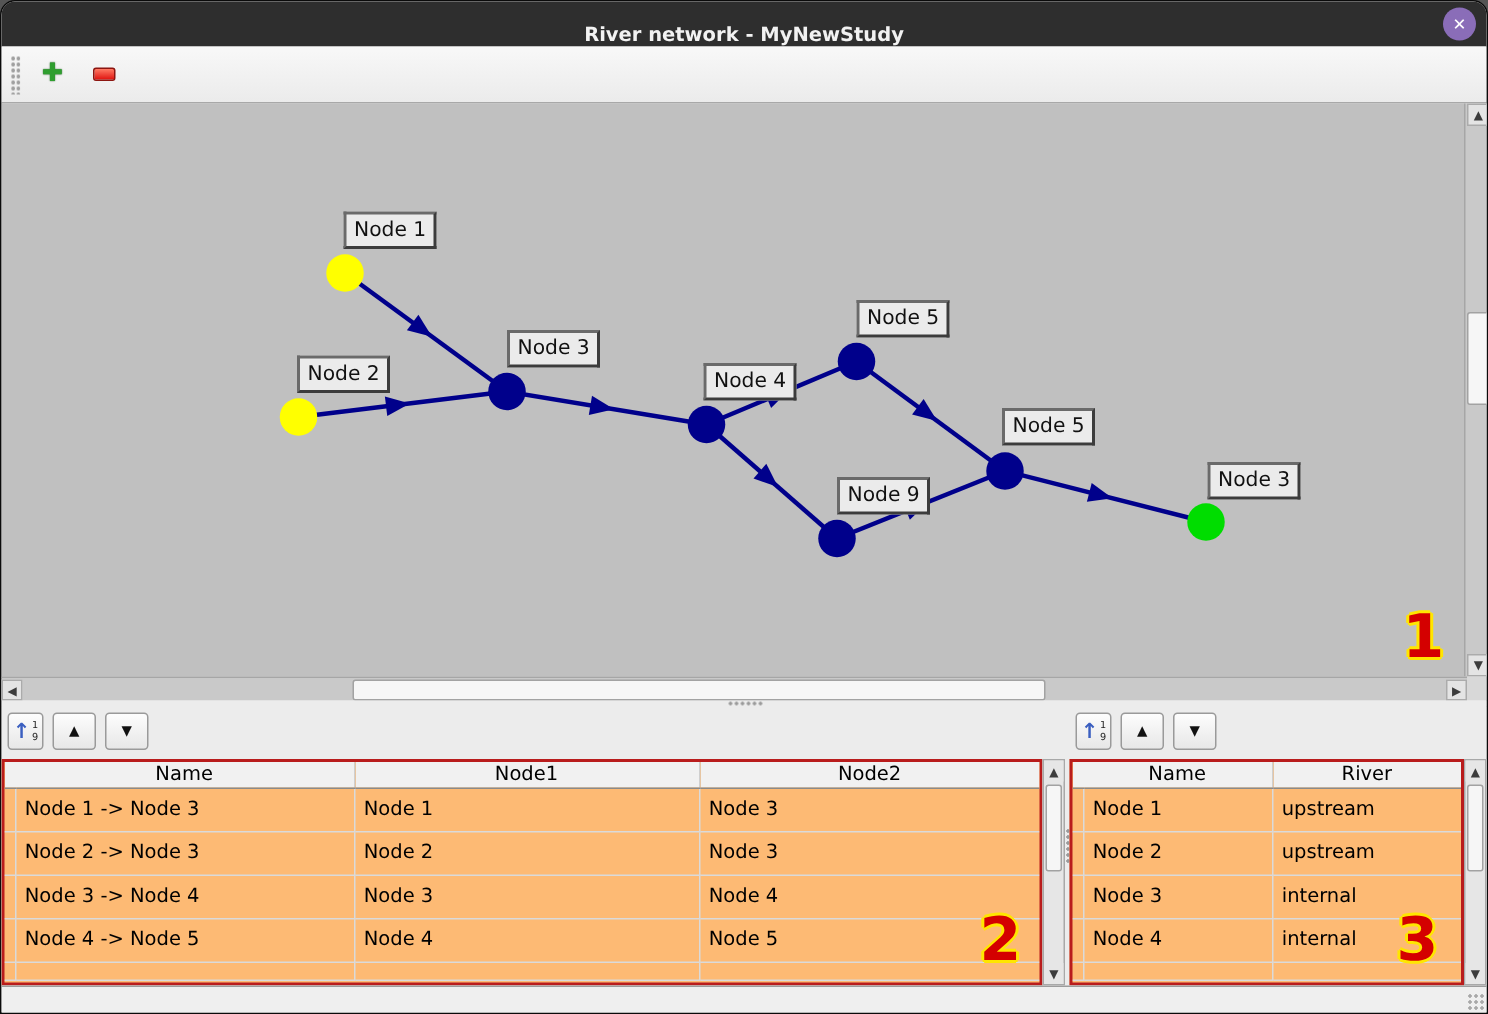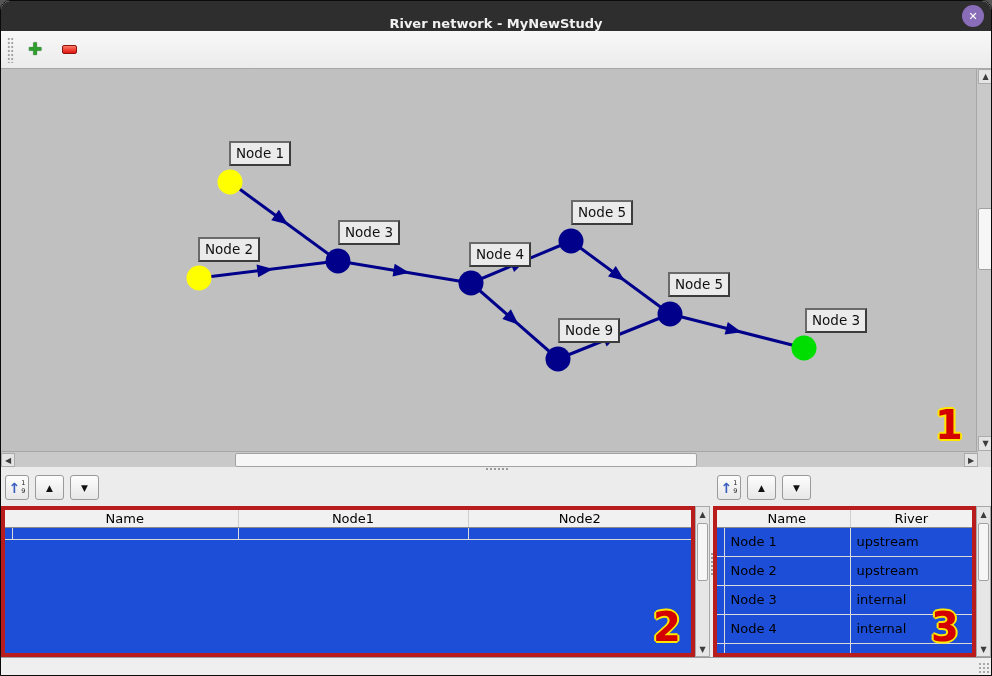--- a/index.html
+++ b/index.html
@@ -76,22 +76,22 @@
   .tbtn { position:absolute; top:4px; height:25px; border:1px solid #9a9a9a; border-radius:3px;
           background:linear-gradient(#fdfdfd,#e7e7e7); display:flex; align-items:center; justify-content:center;
           cursor:pointer; }
   .btn-sort { left:4px; width:24px; }
   .btn-up   { left:34px; width:29px; font-size:9px; color:#111; }
   .btn-down { left:69px; width:29px; font-size:9px; color:#111; }
   .sort-inner { display:flex; align-items:center; }
   .sort-arrow { color:#3b5fc0; font-weight:bold; font-size:14px; line-height:1; }
   .sort-nums { display:flex; flex-direction:column; font-size:6.5px; line-height:1.1; color:#222; margin-left:1px; }
 
-  .tablebox { position:absolute; top:35px; height:151px; background:#1d4ed8;
-              border:4px solid #b91c1c; overflow:hidden; }
+  .tablebox { position:absolute; top:35px; height:151px; background:#fdba74;
+              border:2px solid #b91c1c; overflow:hidden; }
   .tablebox-left  { left:0; width:694px; }
   .tablebox-right { left:0; width:263px; }
   table.grid { border-collapse:collapse; table-layout:fixed; width:100%; font-size:13px; color:#000; }
   table.grid th { height:17px; font-weight:normal; background:#f1f1f1; text-align:center;
                   border-bottom:1px solid #8a8a8a; border-right:1px solid #cfcfcf; overflow:hidden; }
   table.grid th:first-child, table.grid th:last-child { border-right:none; }
   table.grid td { height:29px; border-bottom:1px solid #dadada; border-right:1px solid #dadada;
                   padding-left:6px; overflow:hidden; white-space:nowrap; }
   table.grid td:last-child { border-right:none; }
   table.grid td.strip { padding:0; }
@@ -220,20 +220,44 @@
           <thead>
               <tr>
                 <th class="strip"></th>
                 <th>Name</th>
                 <th>Node1</th>
                 <th>Node2</th>
               </tr>
             </thead>
           <tbody>
               <tr>
+                <td class="strip"></td>
+                <td>Node 1 -&gt; Node 3</td>
+                <td>Node 1</td>
+                <td>Node 3</td>
+              </tr>
+              <tr>
+                <td class="strip"></td>
+                <td>Node 2 -&gt; Node 3</td>
+                <td>Node 2</td>
+                <td>Node 3</td>
+              </tr>
+              <tr>
+                <td class="strip"></td>
+                <td>Node 3 -&gt; Node 4</td>
+                <td>Node 3</td>
+                <td>Node 4</td>
+              </tr>
+              <tr>
+                <td class="strip"></td>
+                <td>Node 4 -&gt; Node 5</td>
+                <td>Node 4</td>
+                <td>Node 5</td>
+              </tr>
+              <tr>
                 <td style="height: 12px;"></td>
                 <td style="height: 12px;"></td>
                 <td style="height: 12px;"></td>
                 <td style="height: 12px;"></td>
               </tr>
             </tbody>
         </table>
       </div>
       <div class="table-vscroll tv-left">
         <div class="scroll-btn sb-up">▲</div>

